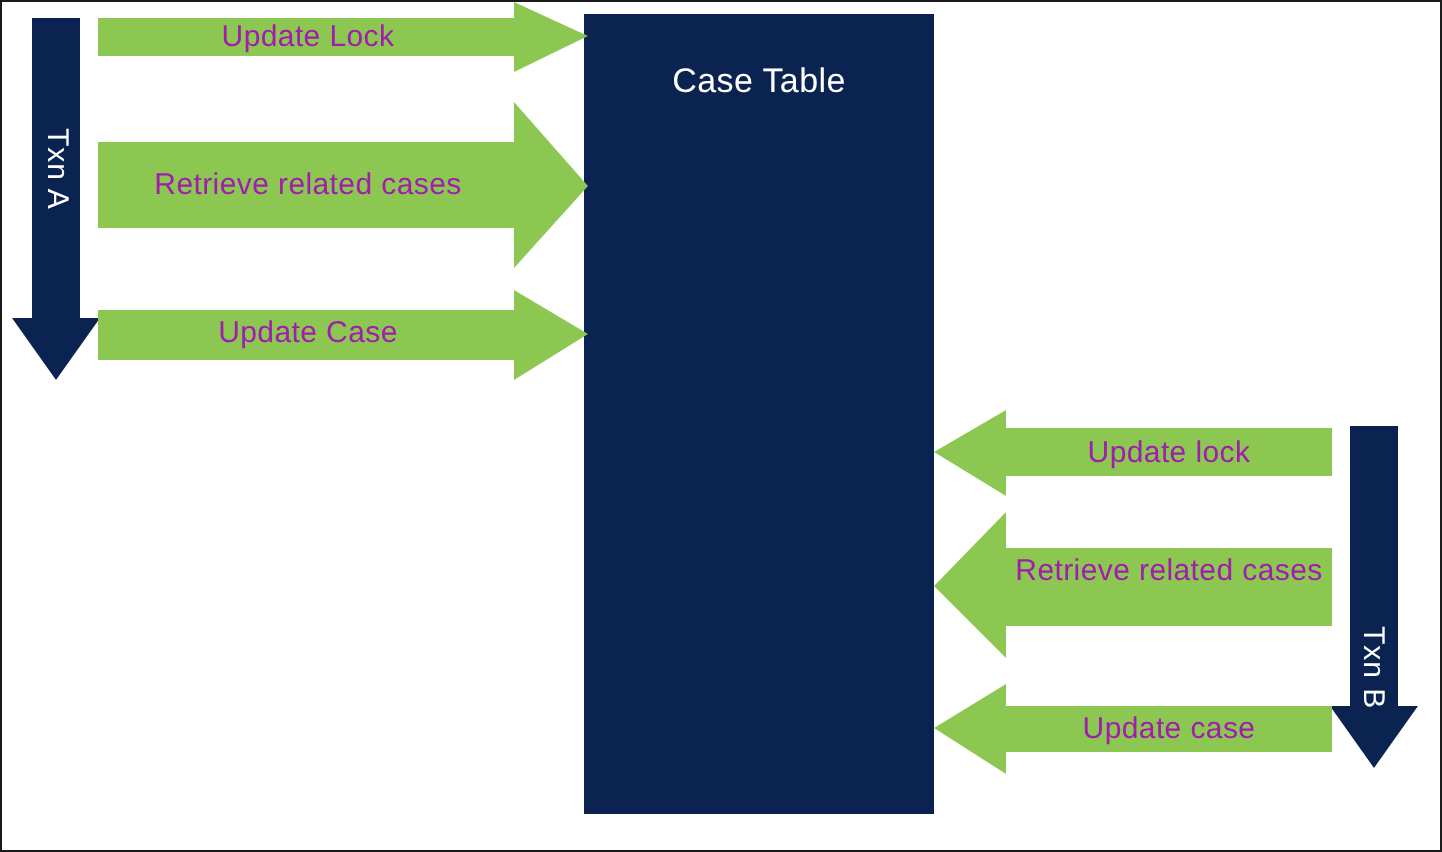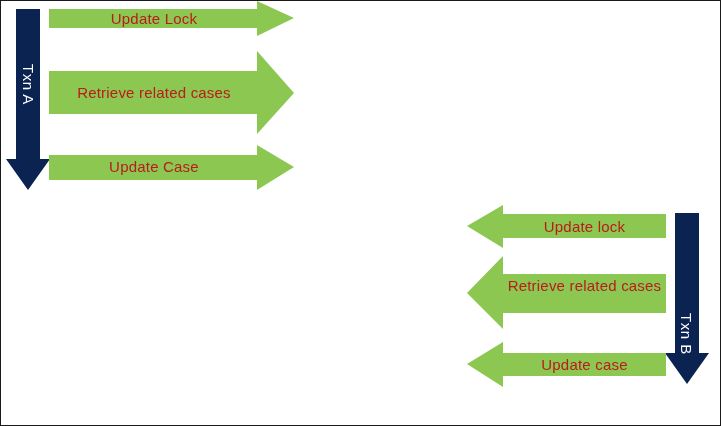--- a/index.html
+++ b/index.html
@@ -50,34 +50,37 @@
     writing-mode: vertical-rl;
     text-orientation: mixed;
     letter-spacing: 0.5px;
     font-family: "Liberation Sans", sans-serif;
   }
   .h-arrow {
     position: absolute;
   }
   .h-arrow .hlabel {
     position: absolute;
-    color: #b91c1c;
+    color: #a21caf;
     font-size: 15px;
     line-height: 19px;
     text-align: center;
     font-family: "Liberation Sans", sans-serif;
     letter-spacing: 0.2px;
   }
   svg { display: block; }
 </style>
 </head>
 <body>
 
 <div id="canvas">
 
+  <div class="case-table">
+    <div class="case-table-label">Case Table</div>
+  </div>
 
   <div class="vert-arrow" style="left:4px; top:8px; width:46px; height:182px;">
     <svg width="46" height="182" viewBox="0 0 46 182" aria-hidden="true">
       <polygon points="11,0 35,0 35,150 45,150 23,181 1,150 11,150" fill="#0a2351"></polygon>
     </svg>
     <div class="vlabel" style="left:15px; top:55px;">Txn A</div>
   </div>
 
   <div class="vert-arrow" style="left:663px; top:212px; width:46px; height:172px;">
     <svg width="46" height="172" viewBox="0 0 46 172" aria-hidden="true">

